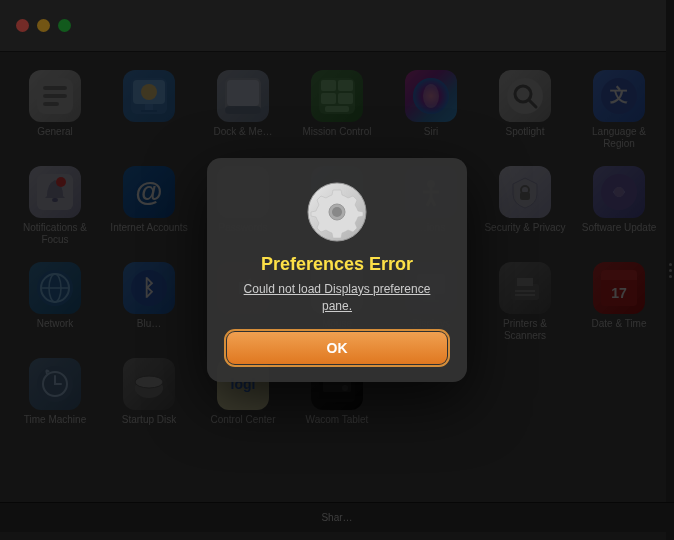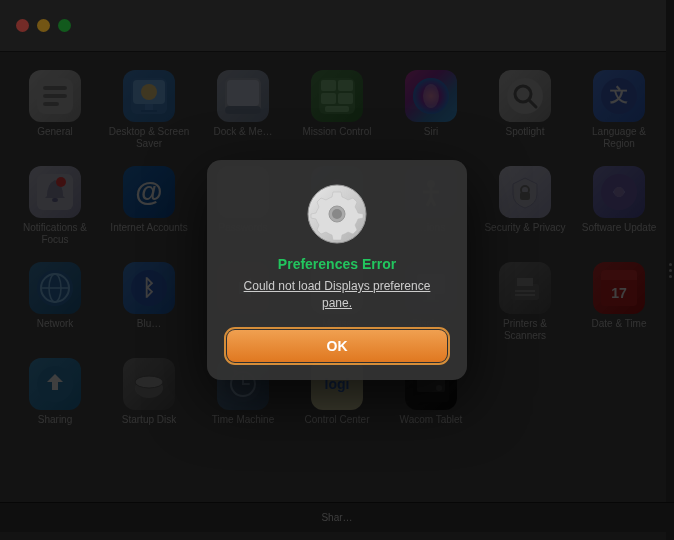--- a/index.html
+++ b/index.html
@@ -146,23 +146,23 @@
       height: 60px;
       margin-bottom: 12px;
     }
 
     .modal-icon svg {
       width: 60px;
       height: 60px;
     }
 
     .modal-title {
-      font-size: 14px;
+      font-size: 18px;
       font-weight: 700;
-      color: #22c55e;
+      color: #fde047;
       margin-bottom: 6px;
       text-align: center;
     }
 
     .modal-message {
       font-size: 12px;
       color: #cccccc;
       text-align: center;
       margin-bottom: 18px;
       line-height: 1.4;
@@ -234,22 +234,20 @@
       <div class="icon-item">
         <div class="icon-img icon-desktop">
           <svg width="36" height="36" viewBox="0 0 36 36">
             <rect width="36" height="36" rx="6" fill="#4a90d9"></rect>
             <rect x="2" y="2" width="32" height="24" rx="4" fill="#7abfff"></rect>
             <rect x="14" y="26" width="8" height="6" fill="#5aa0e8"></rect>
             <rect x="10" y="32" width="16" height="2" fill="#3a80c8"></rect>
             <circle cx="18" cy="14" r="8" fill="#ffdd88"></circle>
           </svg>
         </div>
-        <div class="icon-label">Desktop &amp;
-Screen Saver</div>
       </div>
       <div class="icon-item">
         <div class="icon-img icon-dock">
           <svg width="36" height="36" viewBox="0 0 36 36">
             <rect width="36" height="36" rx="6" fill="#b0b8c8"></rect>
             <rect x="2" y="2" width="32" height="26" rx="4" fill="#d0d8e8"></rect>
             <rect x="0" y="28" width="36" height="8" rx="4" fill="#8090a8"></rect>
           </svg>
         </div>
         <div class="icon-label">Dock &amp;
@@ -447,50 +445,41 @@
           <svg width="36" height="36" viewBox="0 0 36 36">
             <rect width="36" height="36" rx="4" fill="#cc2222"></rect>
             <rect x="0" y="0" width="36" height="10" rx="4" fill="#dd3333"></rect>
             <rect x="0" y="4" width="36" height="6" fill="#dd3333"></rect>
             <text x="18" y="28" text-anchor="middle" fill="white" font-size="14" font-weight="bold">17</text>
           </svg>
         </div>
         <div class="icon-label">Date &amp; Time</div>
       </div>
       <div class="icon-item">
-        <div class="icon-img icon-sharing">
-          <svg width="36" height="36" viewBox="0 0 36 36">
-            <circle cx="18" cy="18" r="18" fill="#3388bb"></circle>
-            <path d="M18 8 L26 16 L21 16 L21 24 L15 24 L15 16 L10 16 Z" fill="white"></path>
-          </svg>
-        </div>
-        <div class="icon-label">Sharing</div>
-      </div>
-      <div class="icon-item">
-        <div class="icon-img icon-startup">
-          <svg width="36" height="36" viewBox="0 0 36 36">
-            <ellipse cx="18" cy="22" rx="14" ry="10" fill="#888"></ellipse>
-            <ellipse cx="18" cy="16" rx="14" ry="6" fill="#aaa"></ellipse>
-            <ellipse cx="18" cy="16" rx="14" ry="6" fill="none" stroke="#666" stroke-width="1"></ellipse>
-          </svg>
-        </div>
-        <div class="icon-label">Startup
-Disk</div>
-      </div>
-      <div class="icon-item">
         <div class="icon-img icon-timemachine">
           <svg width="36" height="36" viewBox="0 0 36 36">
             <circle cx="18" cy="18" r="18" fill="#557799"></circle>
             <circle cx="18" cy="18" r="12" fill="none" stroke="#aaccee" stroke-width="2"></circle>
             <path d="M18 10 L18 18 L24 18" stroke="#aaccee" stroke-width="2" fill="none" stroke-linecap="round"></path>
             <path d="M12 6 Q8 2 10 8" stroke="#aaccee" stroke-width="2" fill="none"></path>
           </svg>
         </div>
         <div class="icon-label">Time
 Machine</div>
+      </div>
+      <div class="icon-item">
+        <div class="icon-img icon-startup">
+          <svg width="36" height="36" viewBox="0 0 36 36">
+            <ellipse cx="18" cy="22" rx="14" ry="10" fill="#888"></ellipse>
+            <ellipse cx="18" cy="16" rx="14" ry="6" fill="#aaa"></ellipse>
+            <ellipse cx="18" cy="16" rx="14" ry="6" fill="none" stroke="#666" stroke-width="1"></ellipse>
+          </svg>
+        </div>
+        <div class="icon-label">Startup
+Disk</div>
       </div>
       <div class="icon-item">
         <div class="icon-img icon-logi" style="background: #fef9c3; color: rgb(68, 136, 255); font-size: 14px; font-weight: 700;">logi</div>
         <div class="icon-label">Control Center</div>
       </div>
       <div class="icon-item">
         <div class="icon-img icon-wacom">
           <svg width="36" height="36" viewBox="0 0 36 36">
             <rect width="36" height="36" rx="4" fill="#222"></rect>
             <rect x="4" y="8" width="28" height="18" rx="2" fill="#444"></rect>

